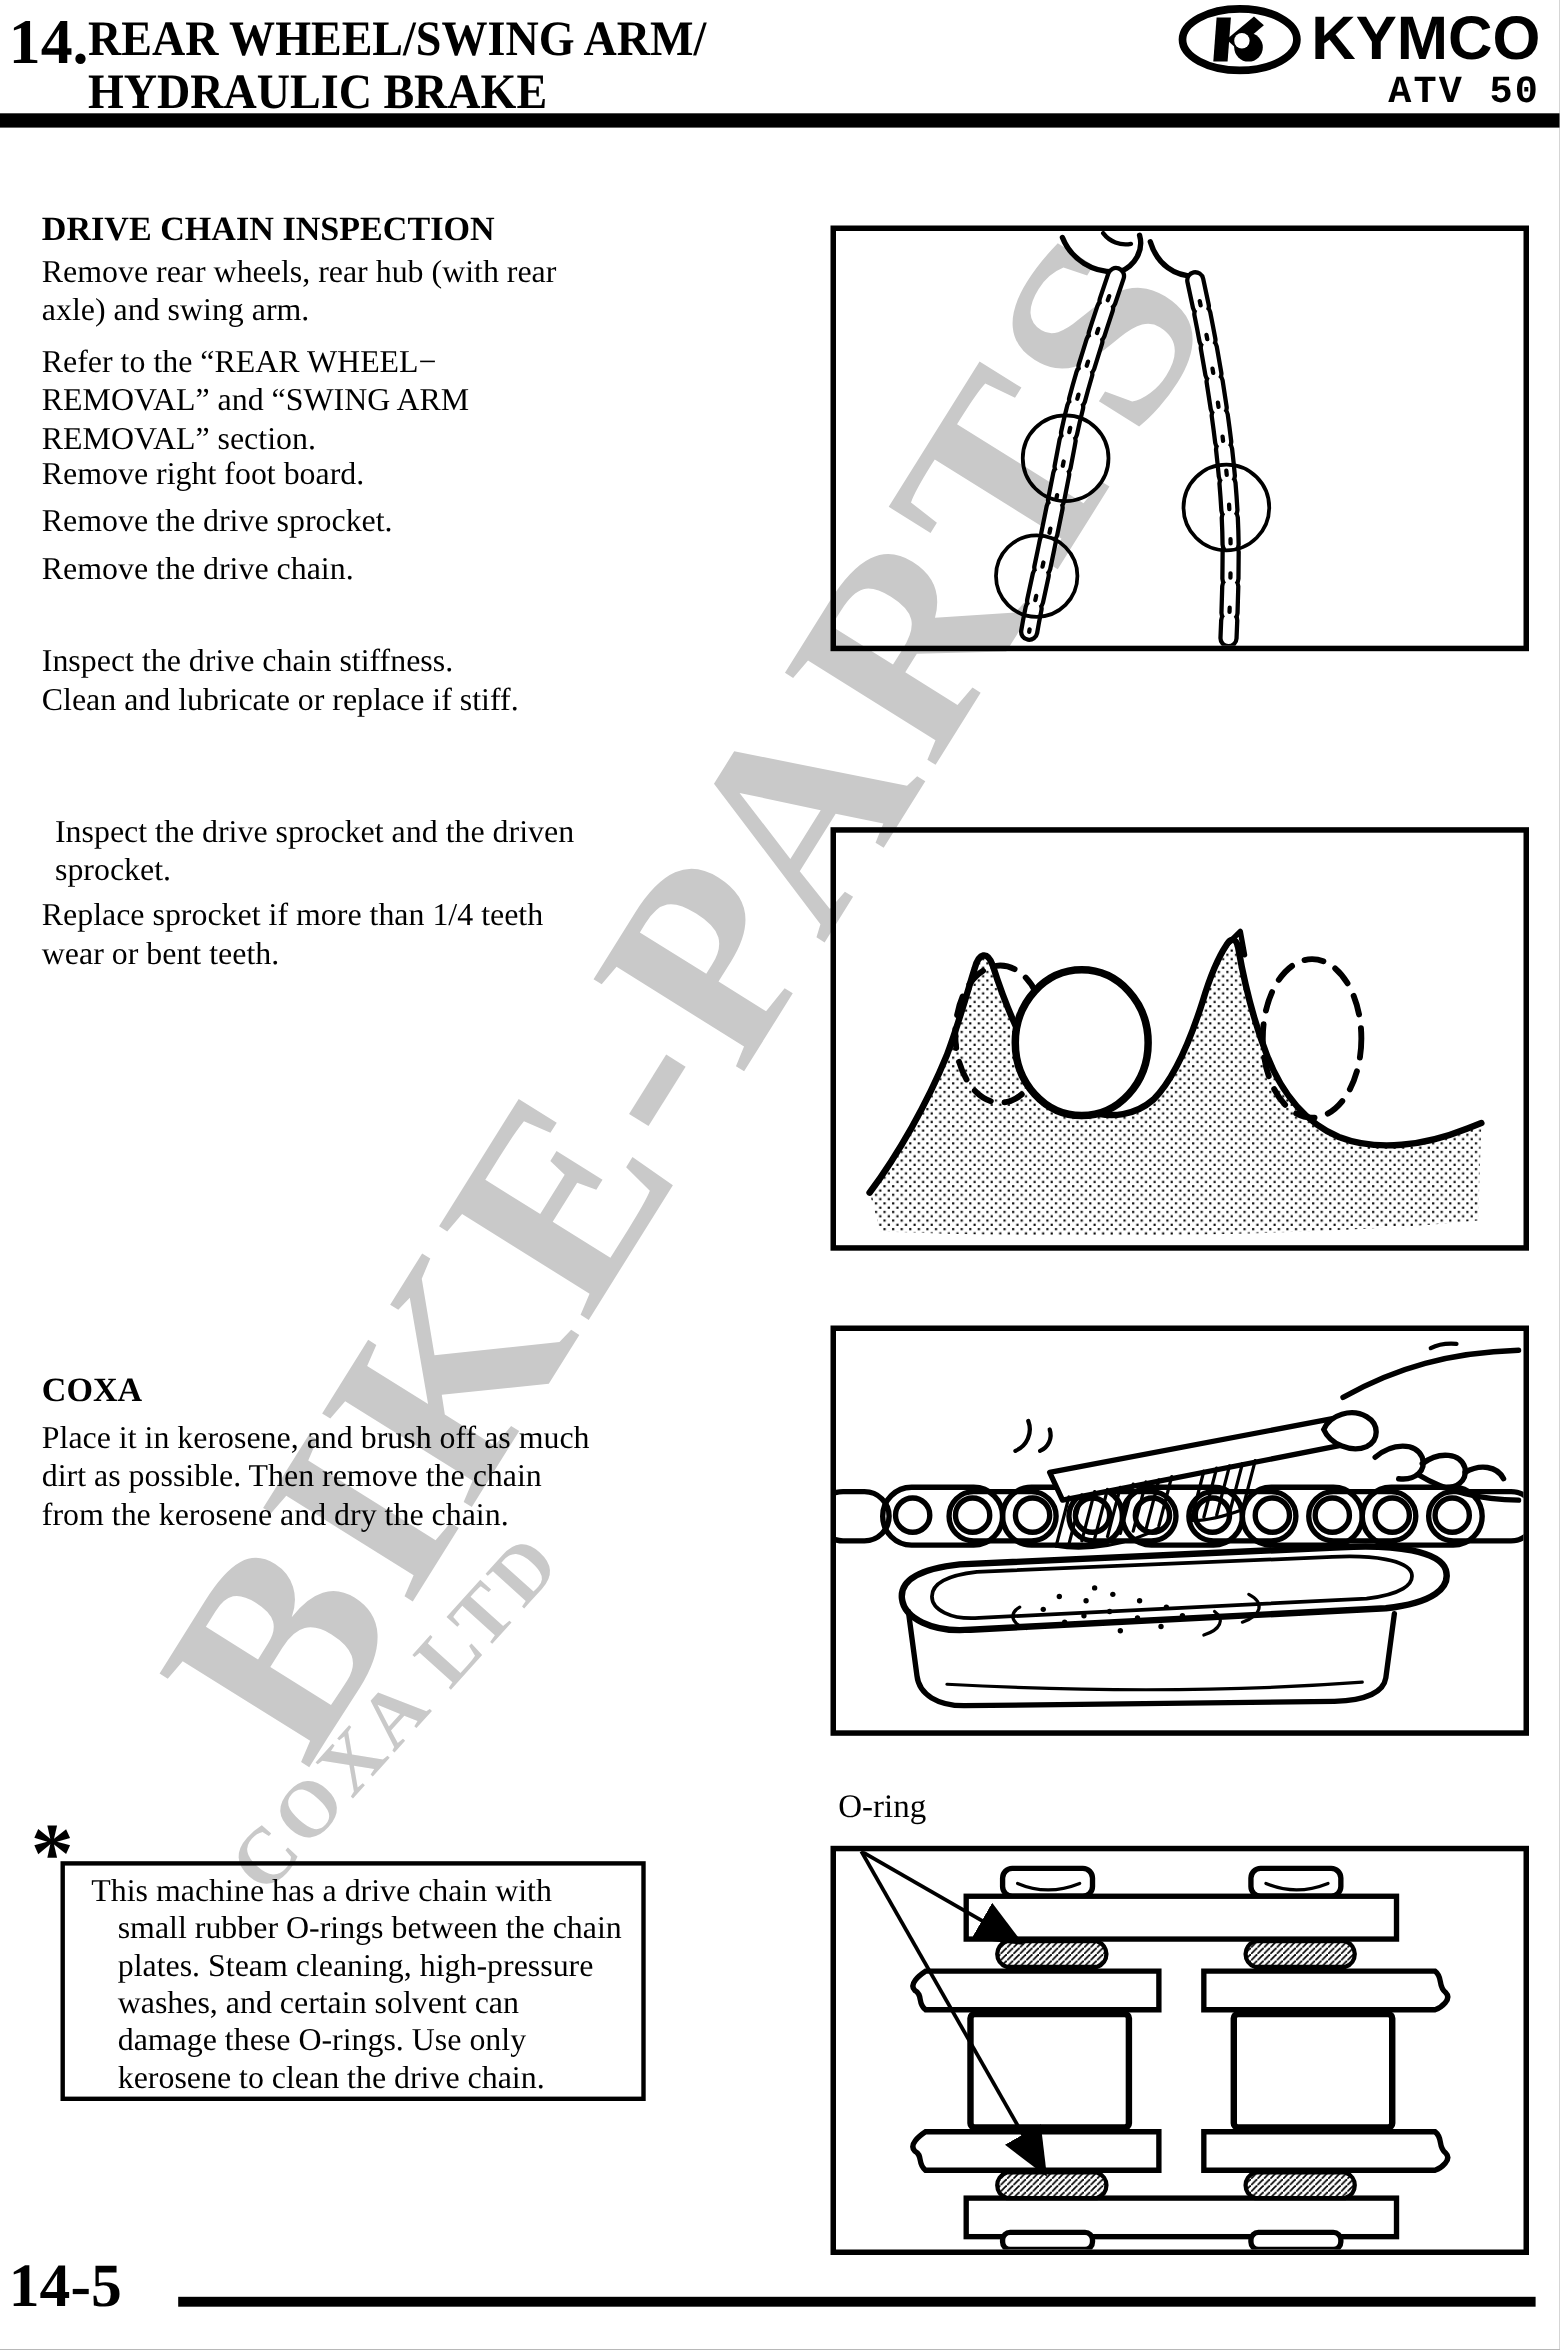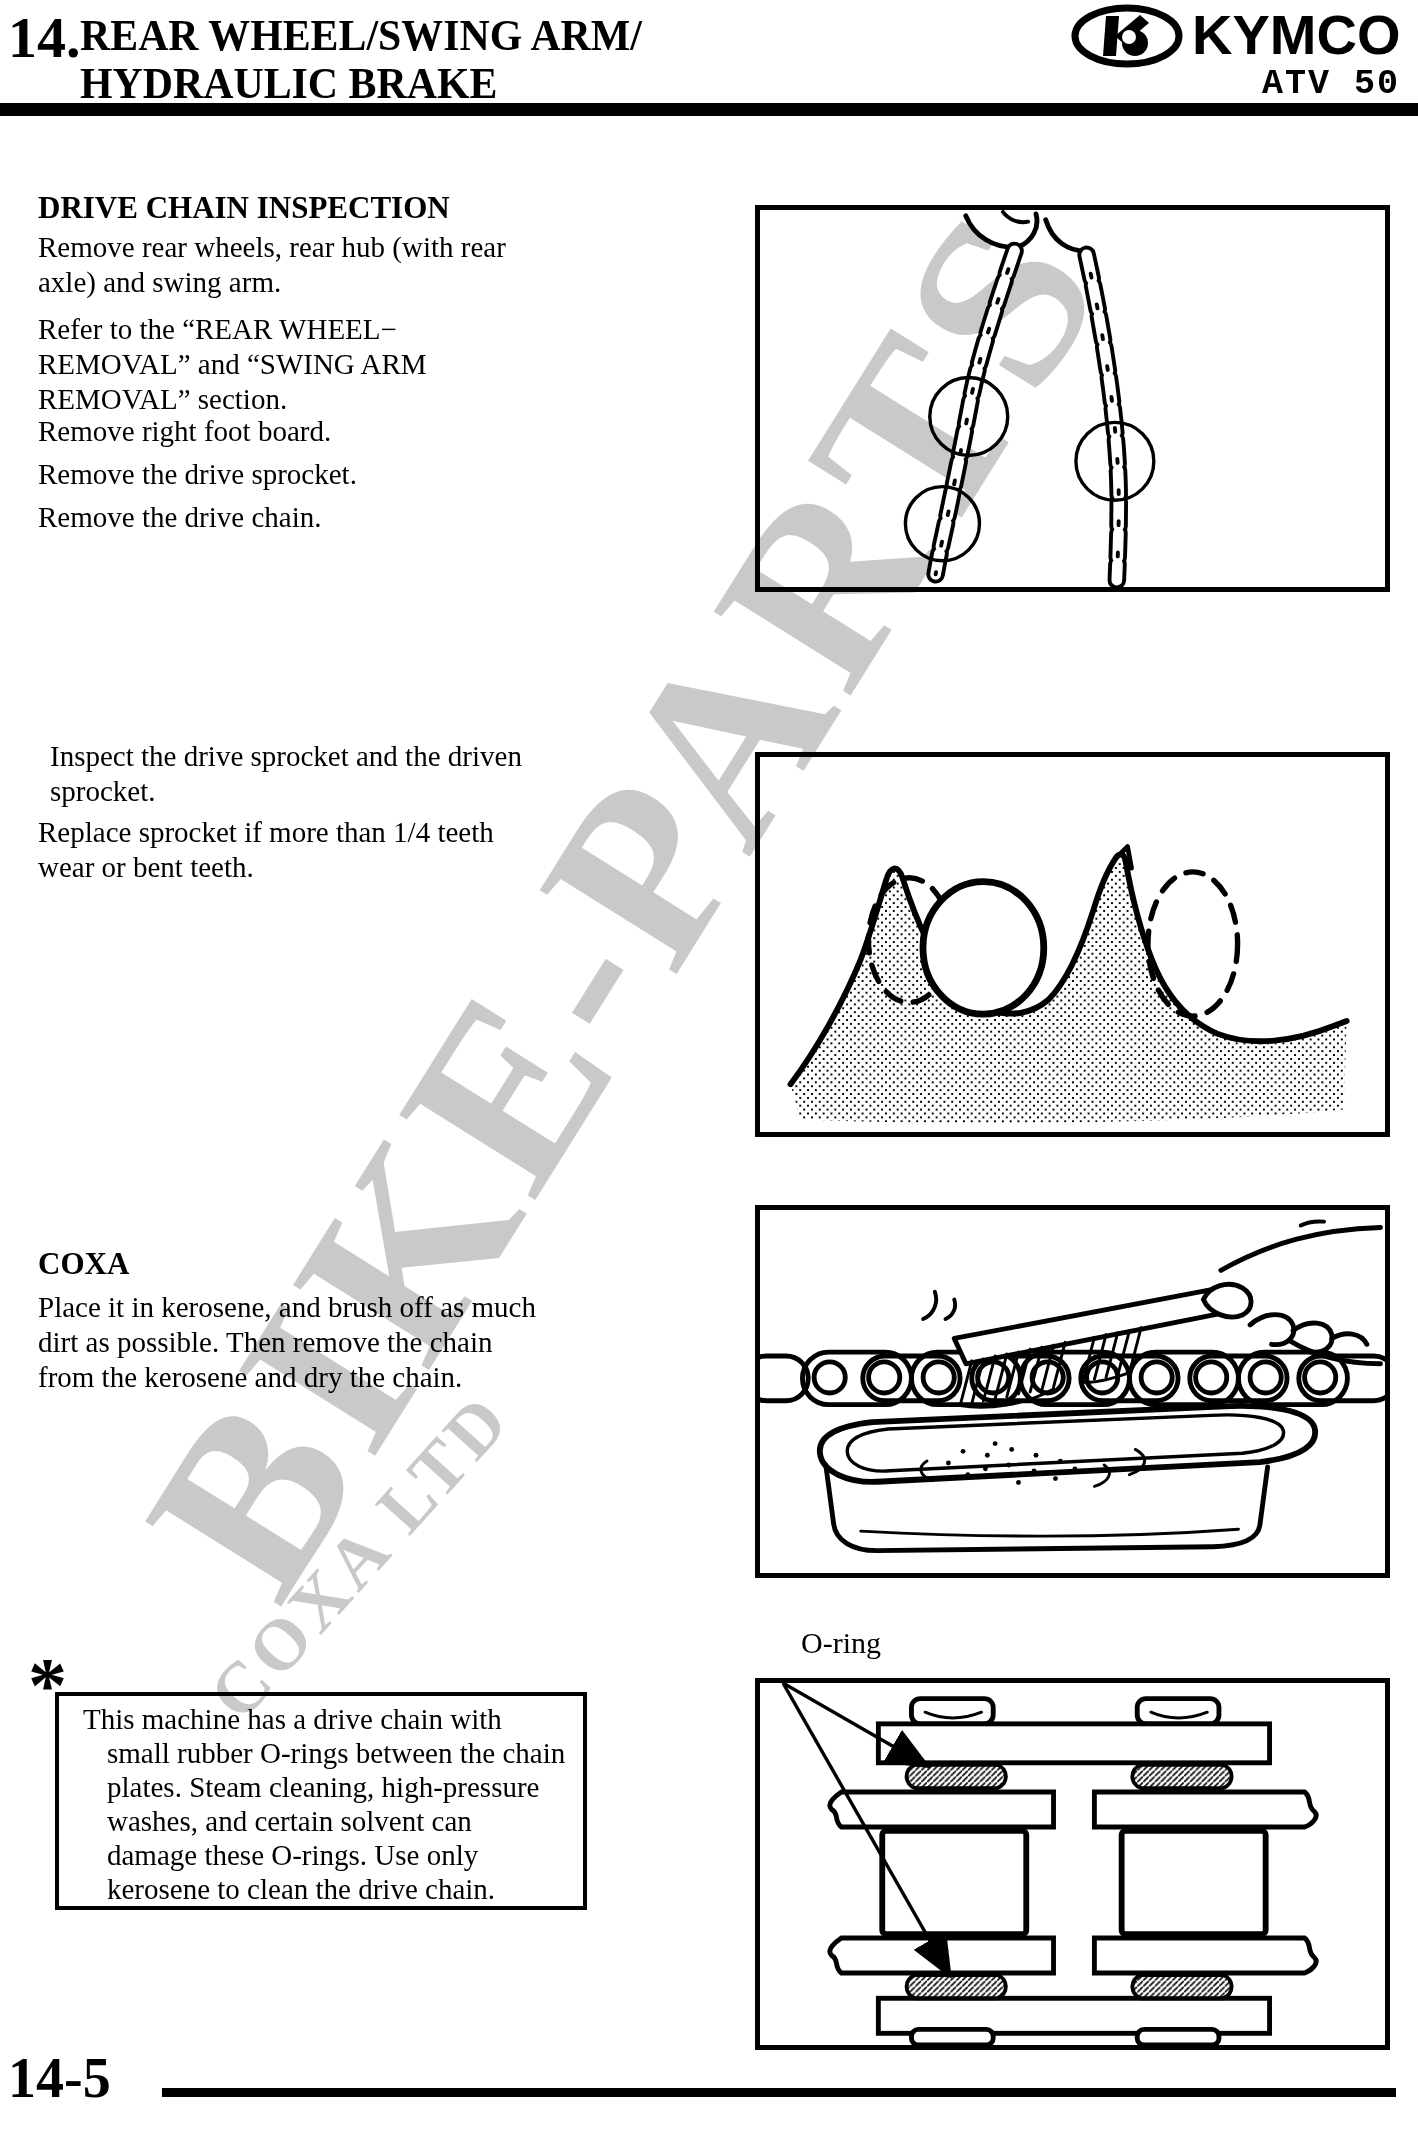--- a/index.html
+++ b/index.html
@@ -43,21 +43,21 @@
             box-sizing:border-box;z-index:2;}
   .note-text{margin:0;padding:6px 10px 0 48px;text-indent:-24px;font-size:29px;
              line-height:34px;white-space:pre-line;}
   
   .fig{border:5px solid #000;box-sizing:border-box;z-index:2;background:transparent;}
   .fig svg{display:block;width:100%;height:100%;}
   .fig1{left:755px;top:205px;width:635px;height:387px;}
   .fig2{left:755px;top:752px;width:635px;height:385px;}
   .fig3{left:755px;top:1205px;width:635px;height:373px;}
   .fig4{left:755px;top:1678px;width:635px;height:372px;}
-  .oring-label{left:762px;top:1626px;font-size:30px;z-index:2;margin-left:39px;}
+  .oring-label{left:762px;top:1626px;font-size:30px;z-index:2;}
   
   .foot-num{left:8px;top:2046px;font-size:56px;font-weight:bold;z-index:2;}
   .foot-rule{left:162px;top:2088px;width:1234px;height:9px;background:#000;z-index:2;}
   .ink{stroke:#000;fill:none;stroke-linecap:round;stroke-linejoin:round;}
 </style>
 </head>
 <body>
 
 <div class="page">
 
@@ -80,20 +80,22 @@
 
   <div class="abs h1 t-insp-h">DRIVE CHAIN INSPECTION</div>
   <div class="abs body t-p2">Refer to the “REAR WHEEL−
 REMOVAL” and “SWING ARM
 REMOVAL” section.</div>
   <div class="abs body t-p1">Remove rear wheels, rear hub (with rear
 axle) and swing arm.</div>
   <div class="abs body t-p3">Remove right foot board.</div>
   <div class="abs body t-p4">Remove the drive sprocket.</div>
   <div class="abs body t-p5">Remove the drive chain.</div>
+  <div class="abs body t-p6">Inspect the drive chain stiffness.
+Clean and lubricate or replace if stiff.</div>
   <div class="abs body t-p7">Inspect the drive sprocket and the driven
 sprocket.</div>
   <div class="abs body t-p8">Replace sprocket if more than 1/4 teeth
 wear or bent teeth.</div>
   <div class="abs h1 t-clean-h">COXA</div>
   <div class="abs body t-clean-p">Place it in kerosene, and brush off as much
 dirt as possible. Then remove the chain
 from the kerosene and dry the chain.</div>
 
   <div class="abs note-ast">*</div>

